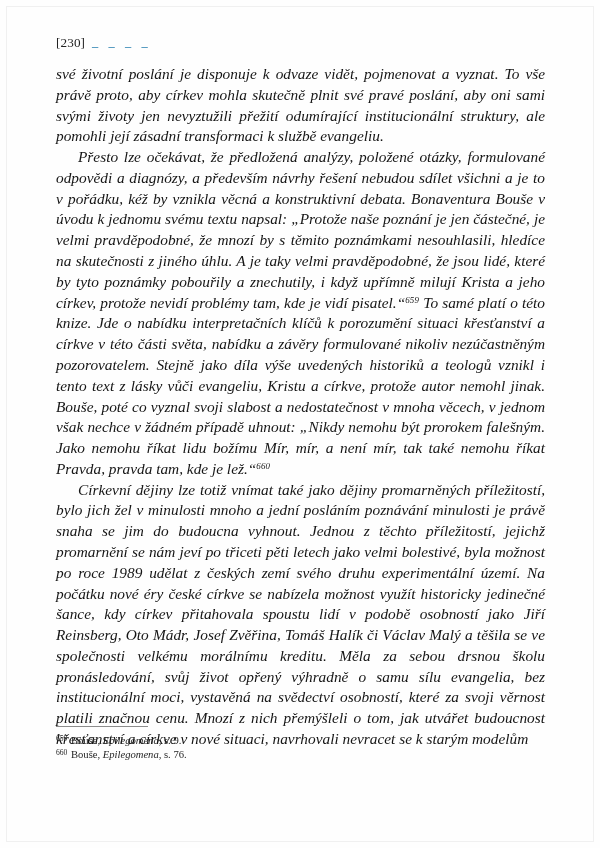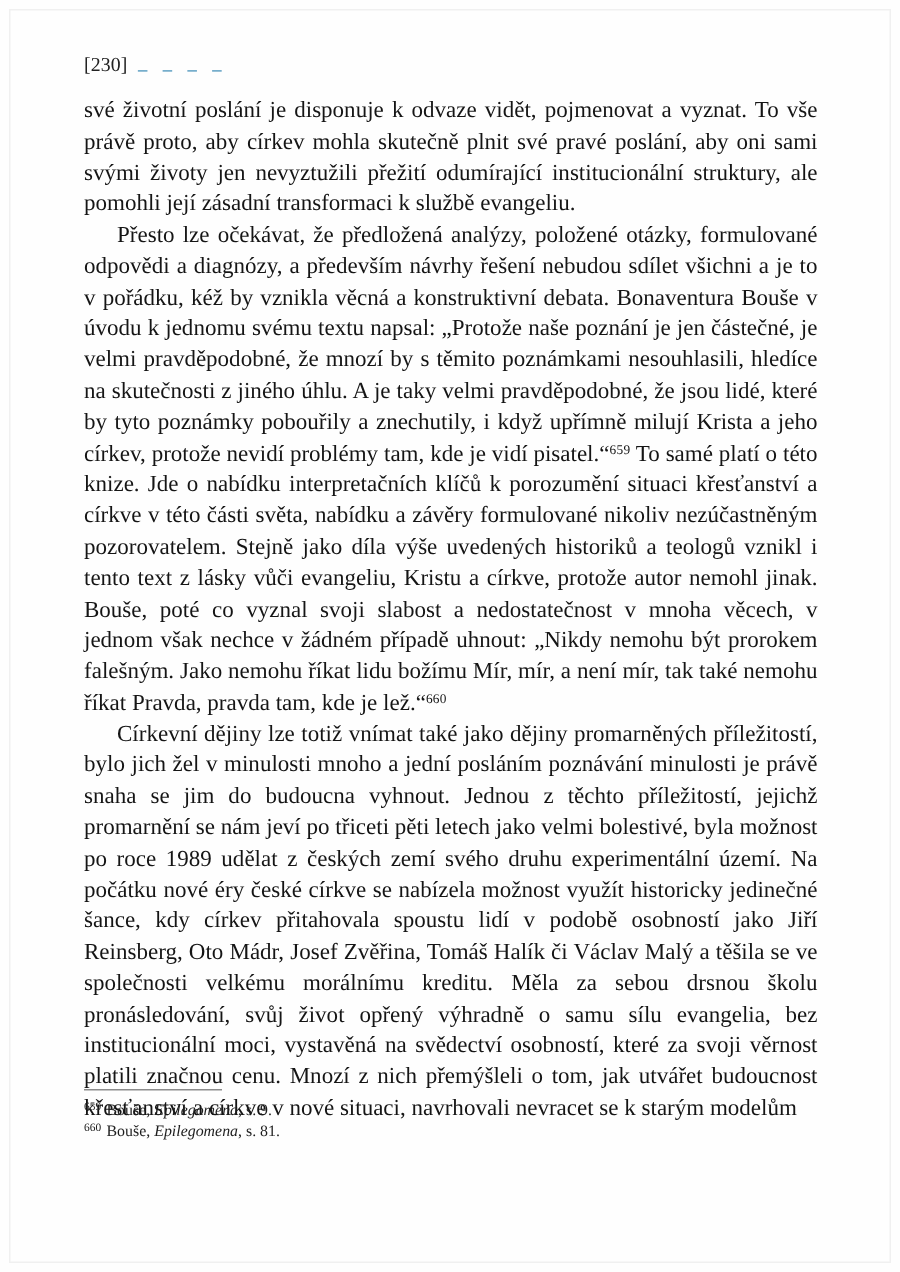--- a/index.html
+++ b/index.html
@@ -72,20 +72,21 @@
     position: absolute;
     left: 56px;
     top: 64px;
     width: 489px;
     font-size: 15.35px;
     line-height: 20.78px;
     text-align: justify;
     text-justify: inter-word;
     hyphens: manual;
     color: #151515;
+    font-style: italic;
   }
 
   #body-text p {
     margin: 0;
     text-indent: 22px;
   }
 
   #body-text p.no-indent {
     text-indent: 0;
   }
@@ -169,18 +170,18 @@
 
     <div id="footnote-rule"></div>
 
     <div class="footnote">
       <span class="fn-num">659</span>
       <span class="fn-text"><span>Bouše, </span><span class="fn-title">Epilegomena</span><span>, s. 9.</span></span>
     </div>
 
     <div class="footnote">
       <span class="fn-num">660</span>
-      <span class="fn-text"><span>Bouše, </span><span class="fn-title">Epilegomena</span><span>, s. 81.</span></span>
+      <span class="fn-text"><span>Bouše, </span><span class="fn-title">Epilegomena</span><span>, s. 76.</span></span>
     </div>
 
   </div>
 
 </div>
 
 </body></html>

